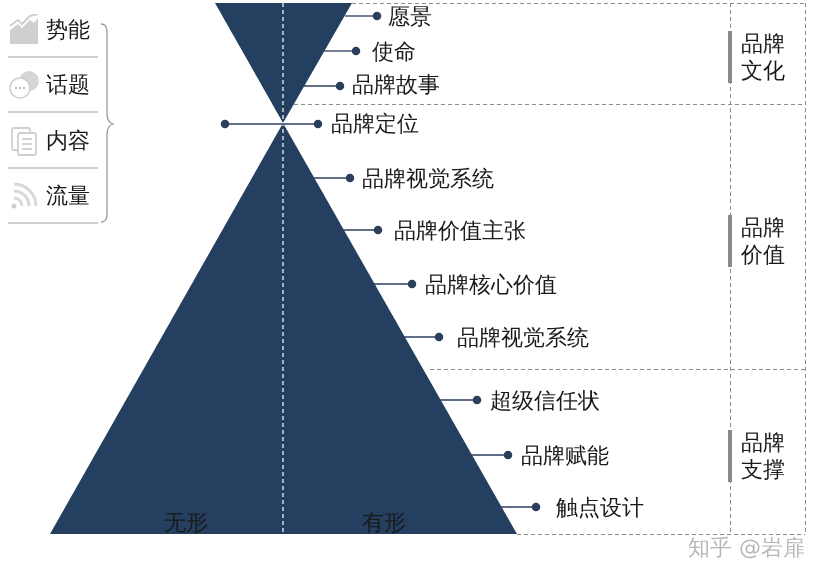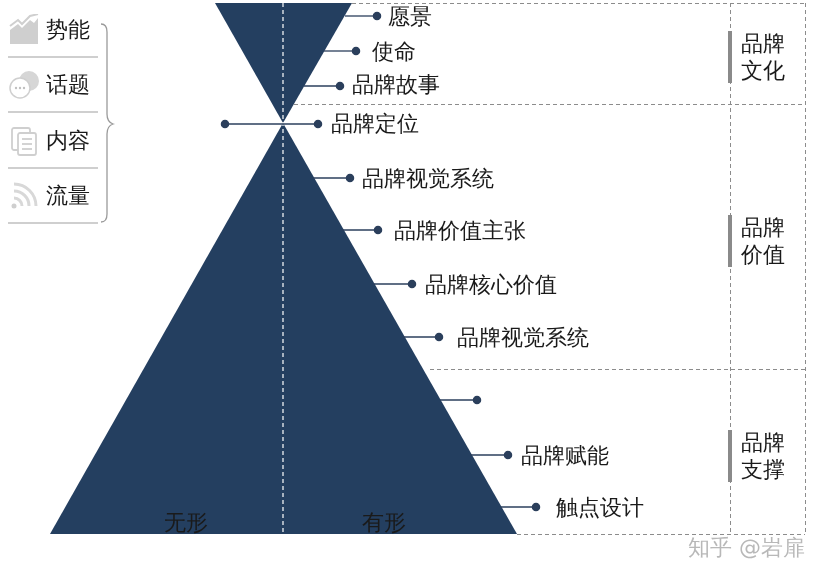--- a/index.html
+++ b/index.html
@@ -189,20 +189,21 @@
   <span class="lbl" style="left:372px; top:39px;">使命</span>
   <span class="lbl" style="left:352px; top:74px;font-family:Liberation Mono, monospace;">品牌故事</span>
 
   <span class="lbl" style="left:331px; top:111px;">品牌定位</span>
 
   <span class="lbl" style="left:362px; top:166px;">品牌视觉系统</span>
   <span class="lbl" style="left:394px; top:218px;">品牌价值主张</span>
   <span class="lbl" style="left:425px; top:272px;">品牌核心价值</span>
   <span class="lbl" style="left:457px; top:325px;">品牌视觉系统</span>
 
+  <span class="lbl" style="left:490px; top:388px;">超级信任状</span>
   <span class="lbl" style="left:521px; top:443px;">品牌赋能</span>
   <span class="lbl" style="left:556px; top:495px;">触点设计</span>
 
   <div class="section" style="top:31px;">
     <div class="bar"></div>
     <div class="stext">
       <div>品牌</div>
       <div>文化</div>
     </div>
   </div>

